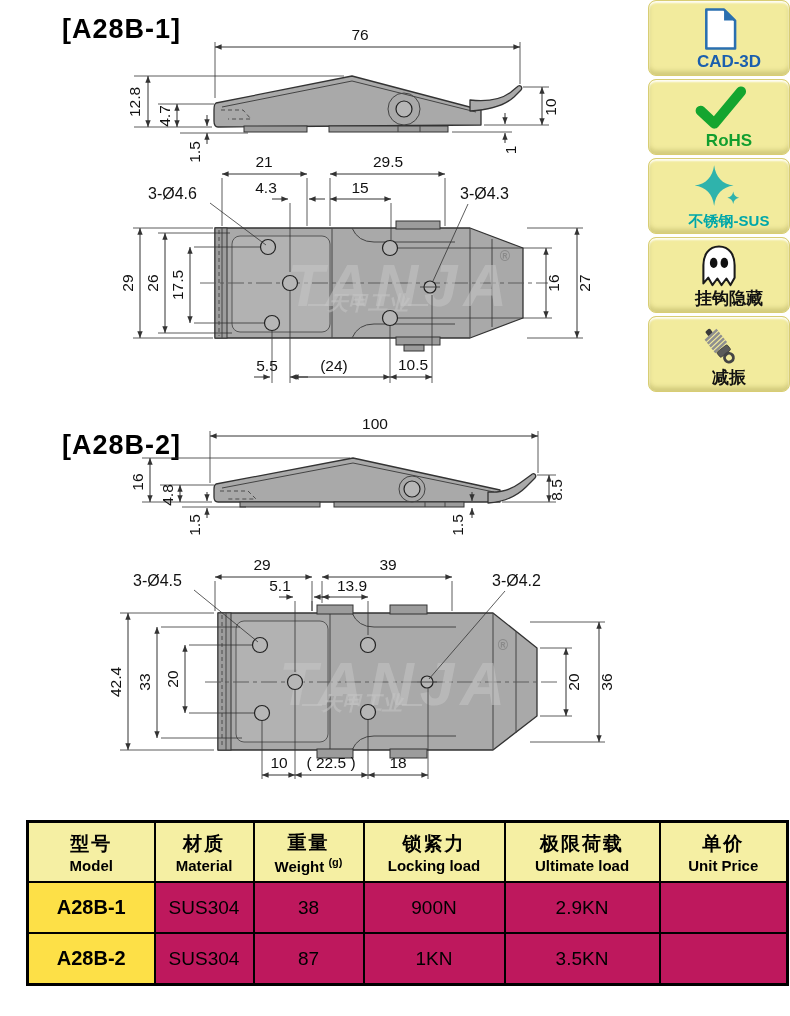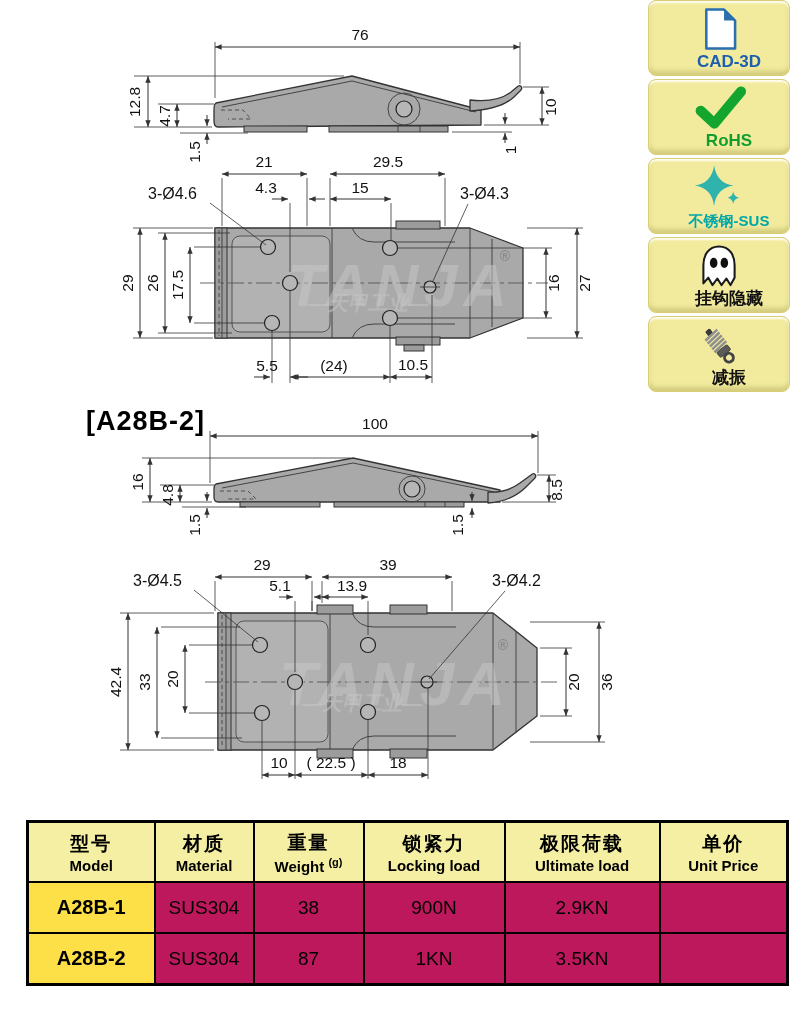--- a/index.html
+++ b/index.html
@@ -41,21 +41,22 @@
   .spec td.model{background:#fde047;font-weight:bold;font-size:20px;}
   .hdr-cn{font-size:19px;font-weight:bold;letter-spacing:2px;}
   .hdr-en{font-size:15px;font-weight:bold;}
   .hdr-en sup{font-size:11px;}
 </style>
 </head>
 <body>
 
 <div class="page">
 
-  <div class="dwg-label" style="left:62px;top:406px;margin-left:24px;">[A28B-2]</div>
+  <div class="dwg-label" style="left:62px;top:14px;">[A28B-1]</div>
+  <div class="dwg-label" style="left:62px;top:430px;">[A28B-2]</div>
 
   <svg width="648" height="402" viewBox="0 0 648 402" style="position:absolute;left:0;top:0;">
     <defs>
       <marker id="arw" viewBox="0 0 10 10" refX="9.5" refY="5" markerWidth="9" markerHeight="7" orient="auto-start-reverse">
         <path d="M0,1.2 L9.5,5 L0,8.8 Z" fill="#333"></path>
       </marker>
     </defs>
 
     <g>
       <path class="part" d="M216,103 L352,76 L481,110 L481,125 L218,127 Q214,127 214,121 L214,110 Q214,104 216,103 Z"></path>

